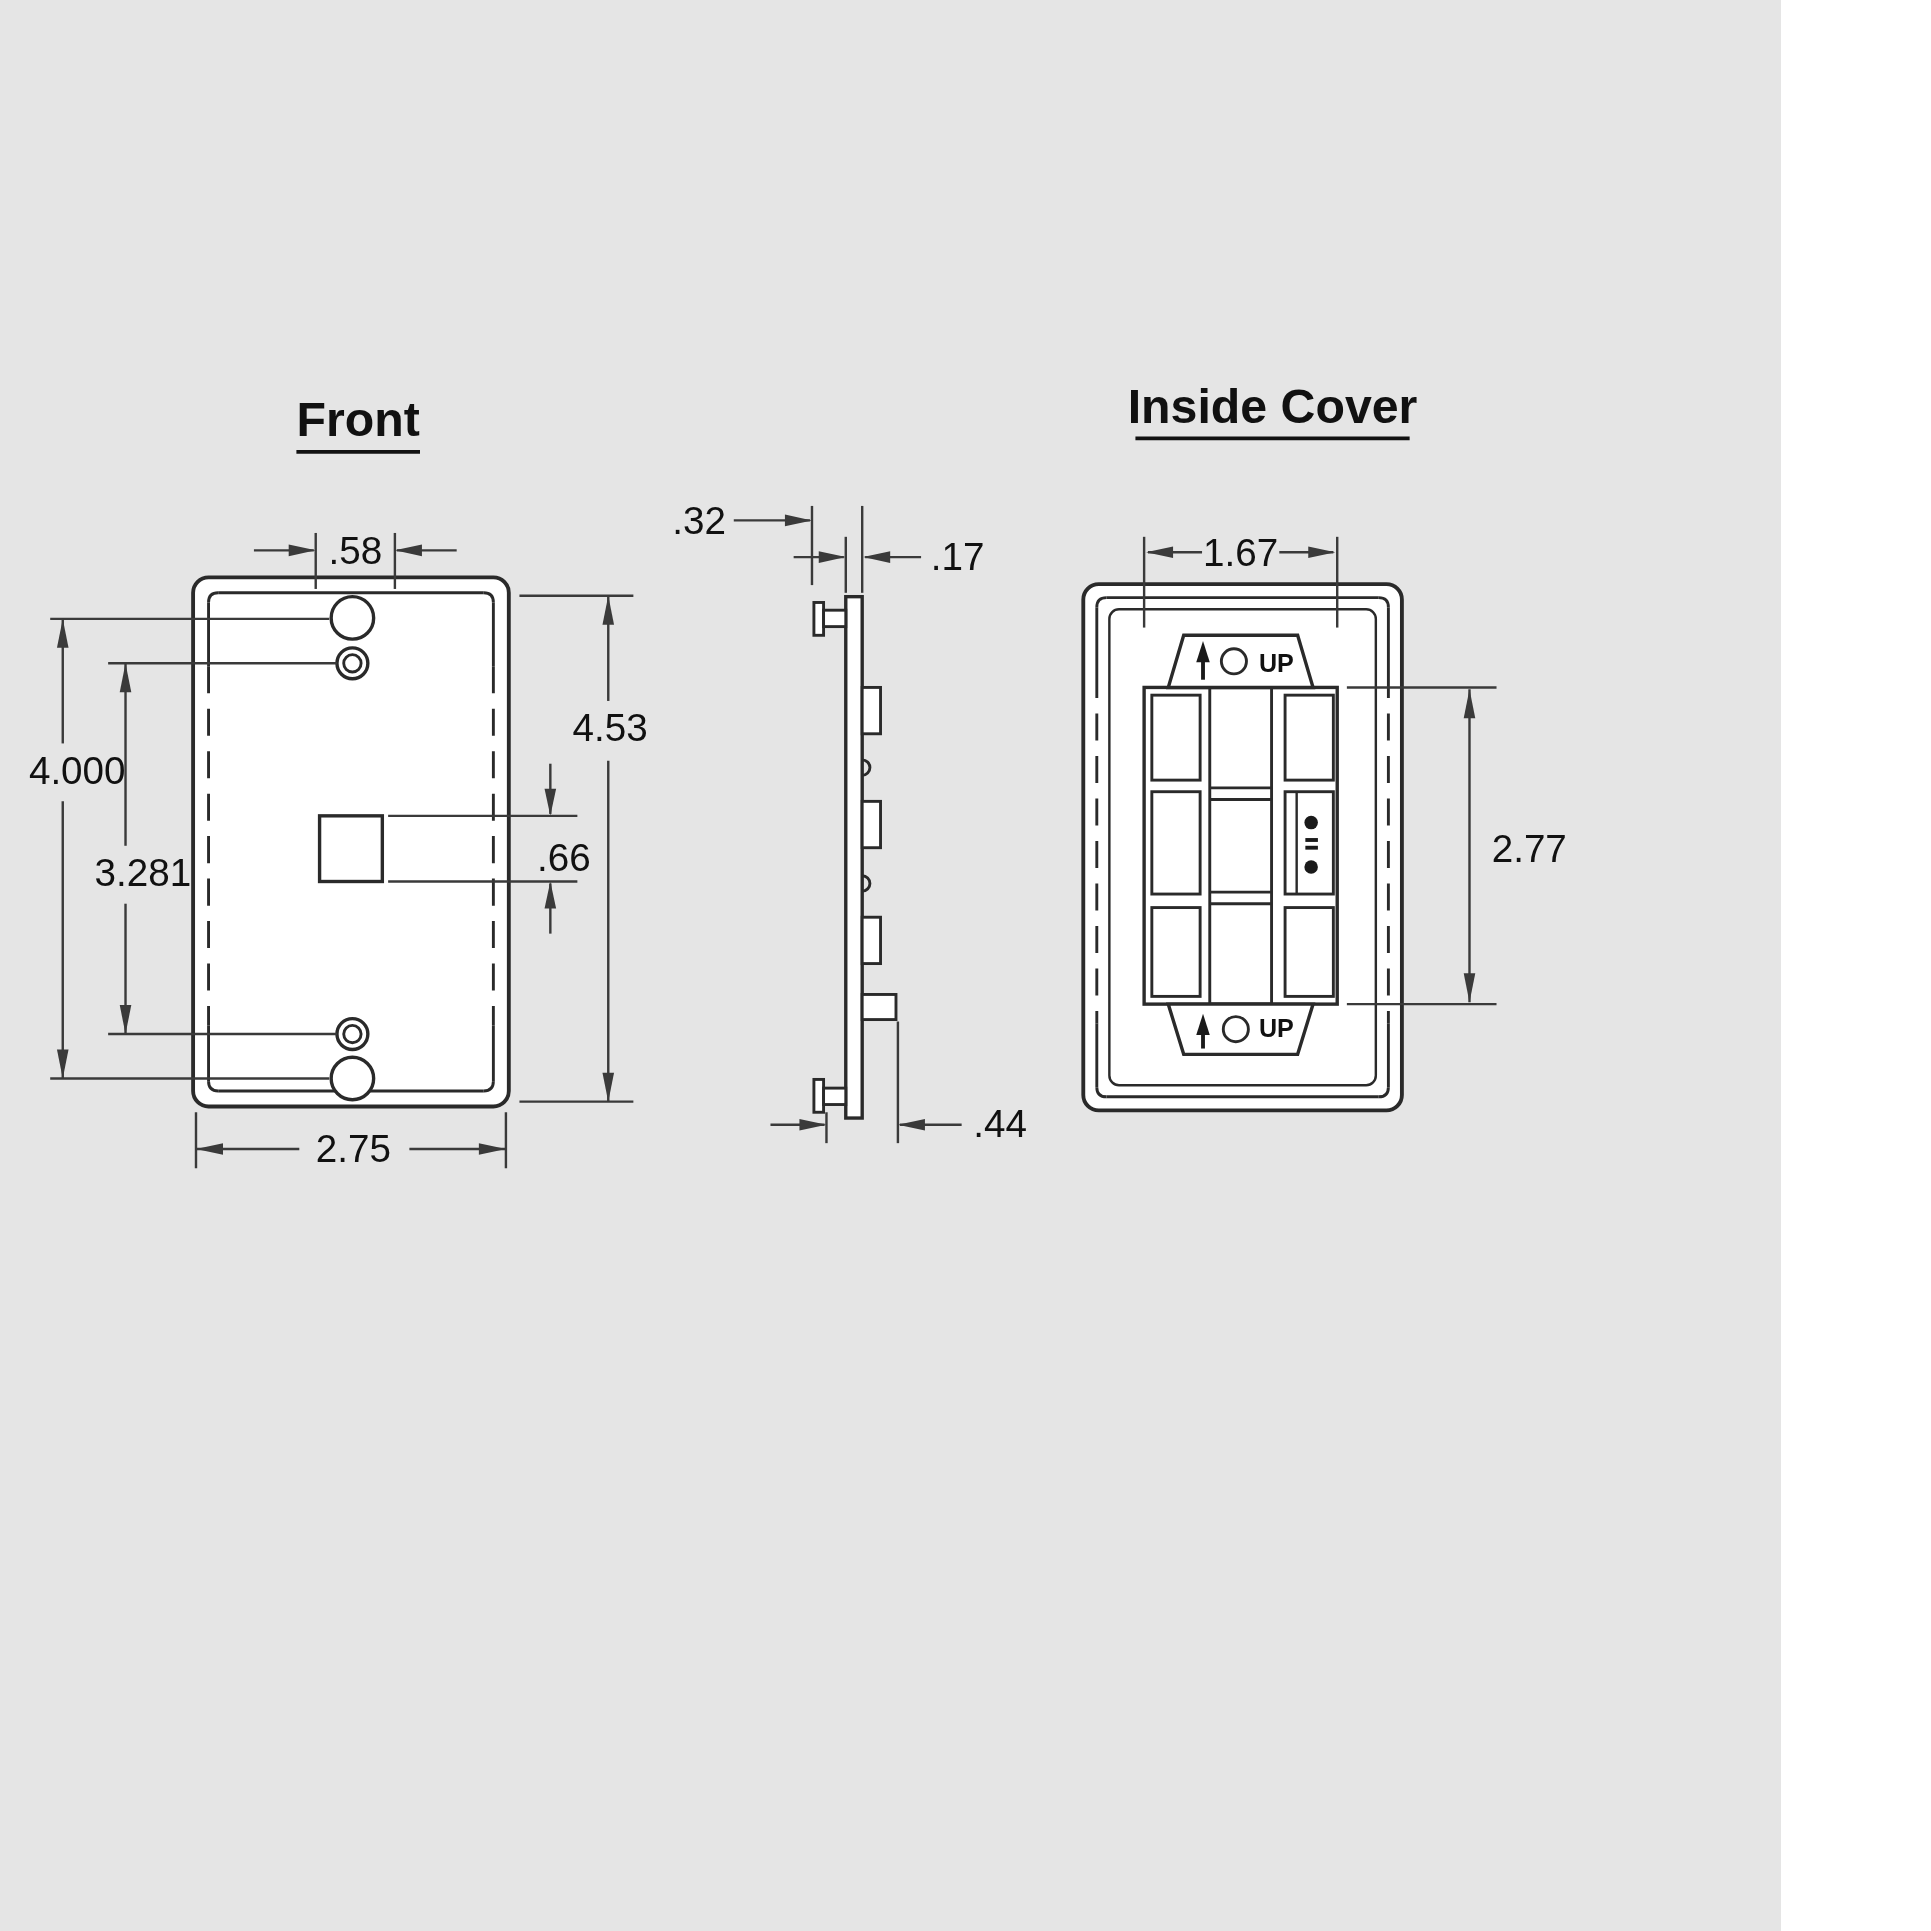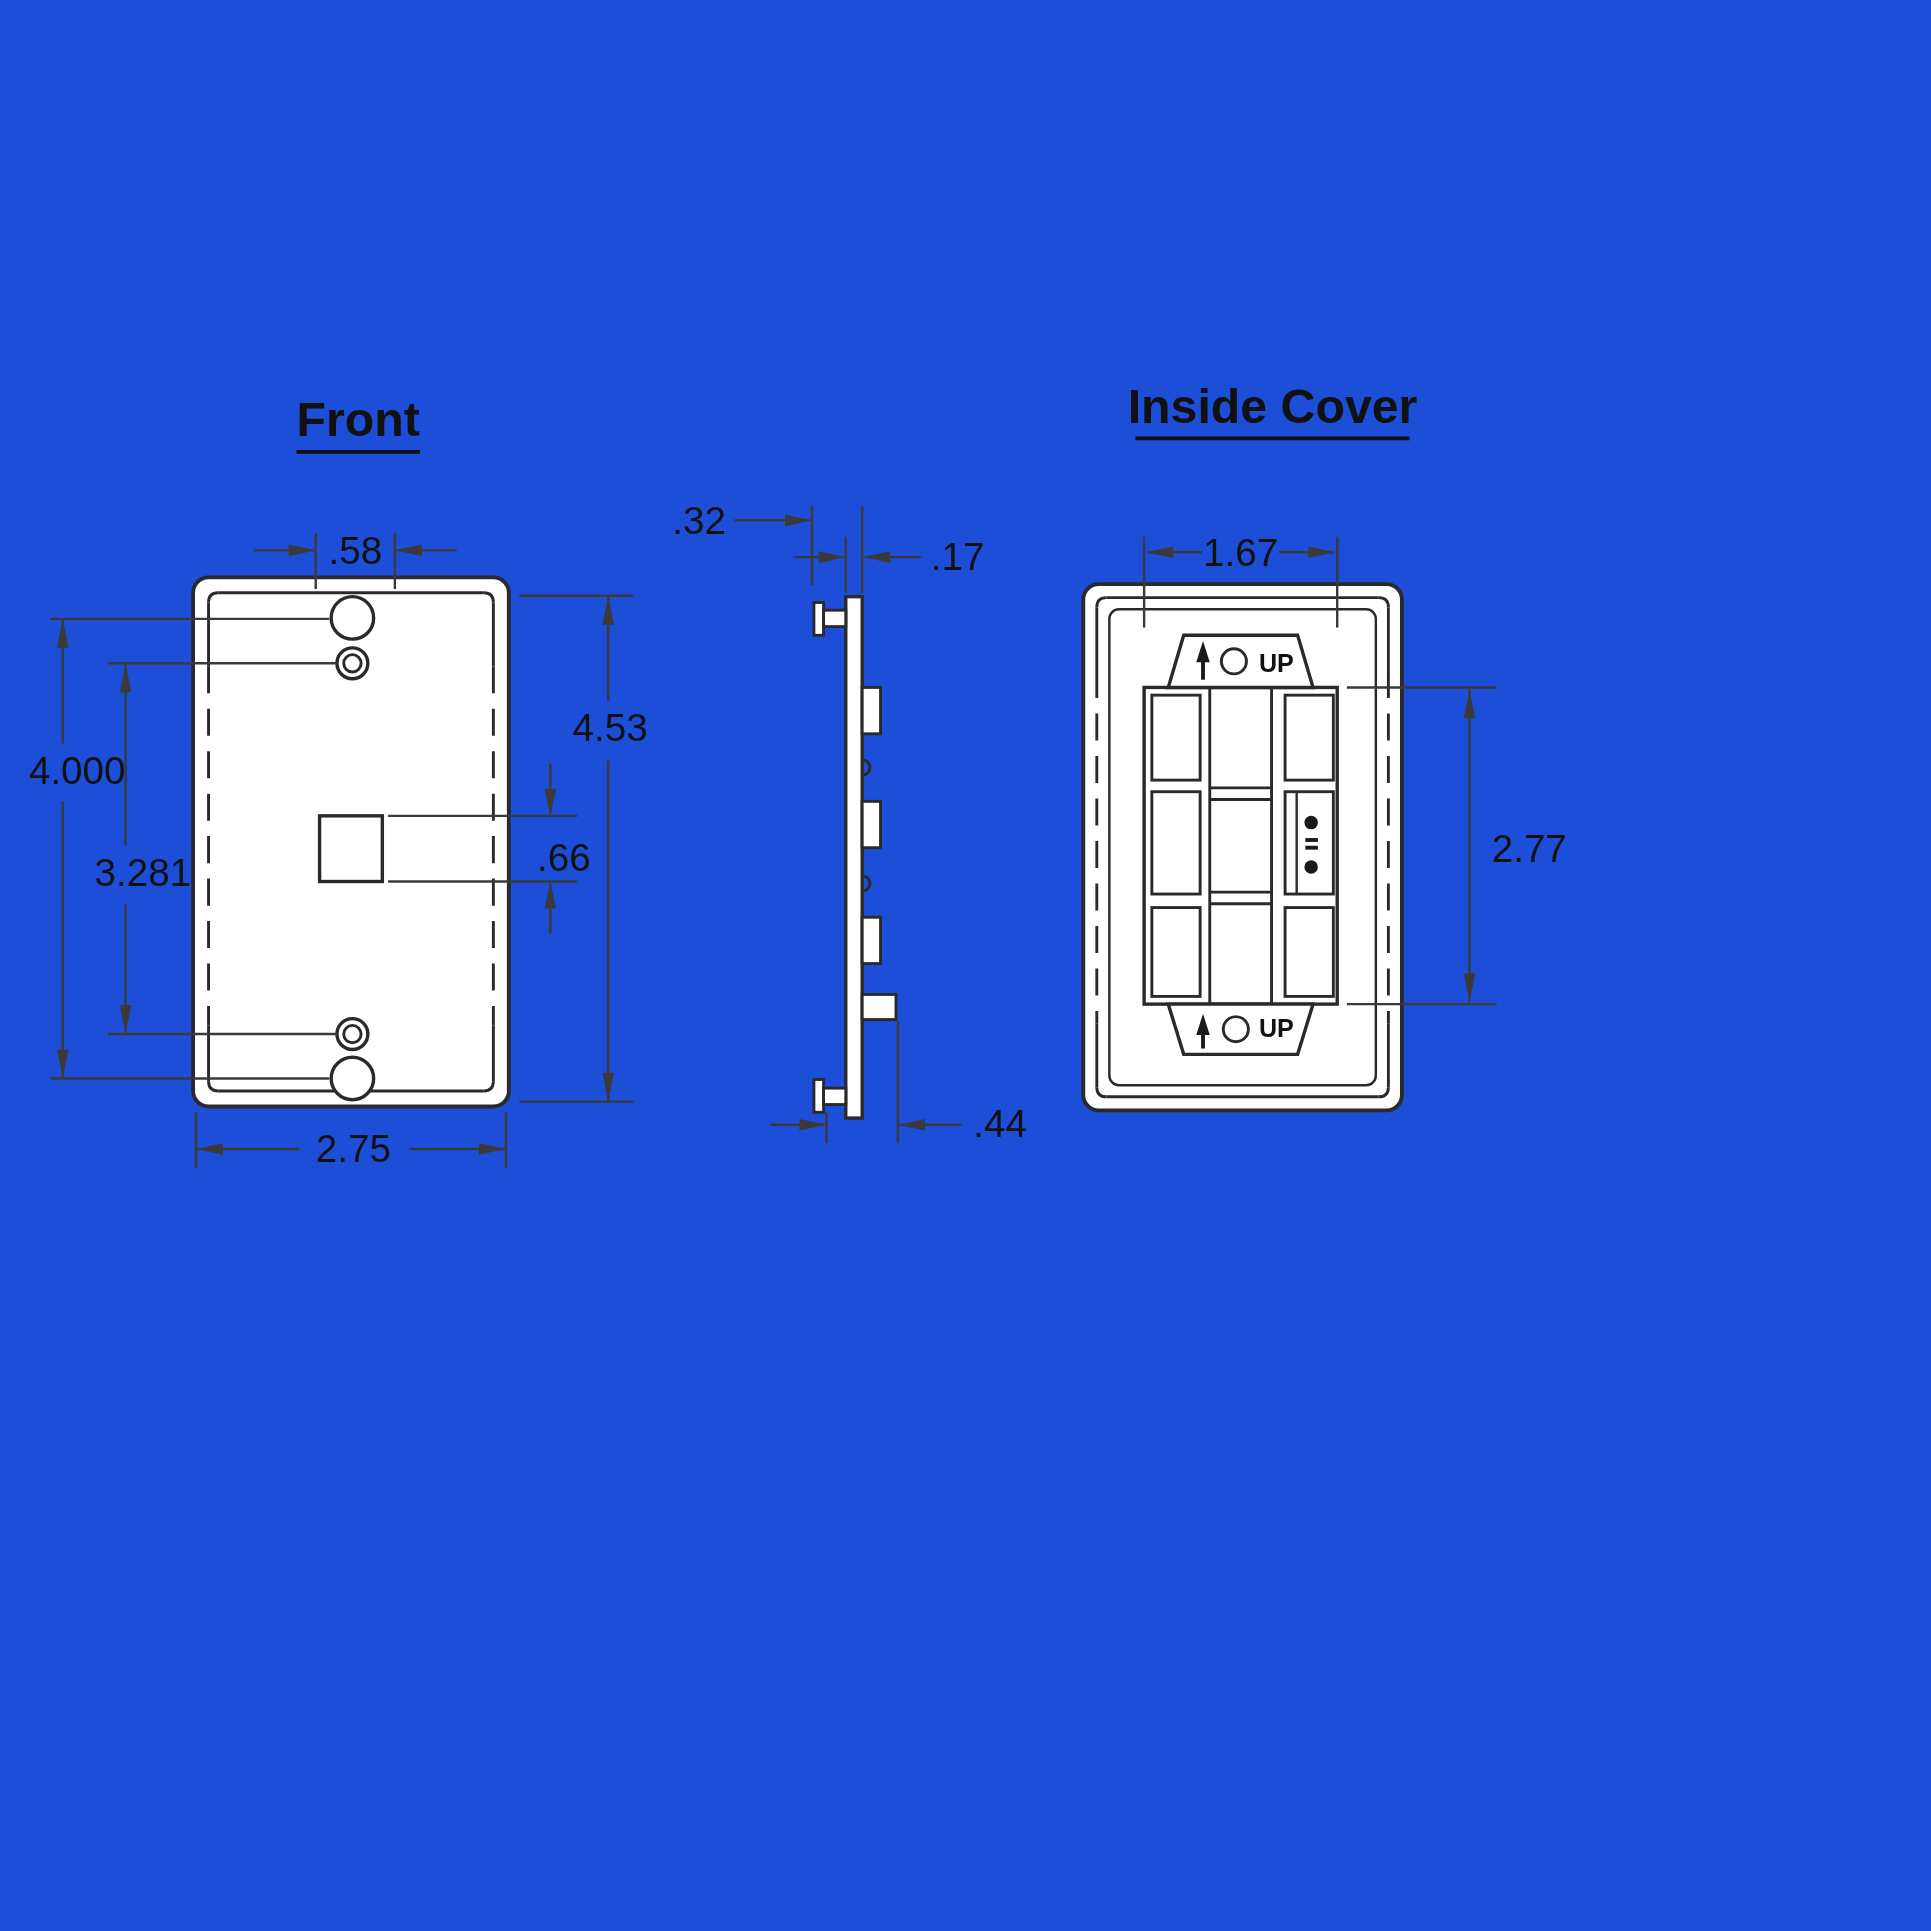--- a/index.html
+++ b/index.html
@@ -1,16 +1,16 @@
 <!DOCTYPE html>
 <html><head>
 <meta charset="utf-8">
 <style>
   html,body{margin:0;padding:0;background:#ffffff;}
-  .canvas{width:1931px;height:1931px;background:#1d4ed8;position:relative;font-family:"Liberation Sans",sans-serif;}
+  .canvas{width:1781px;height:1931px;background:#e5e5e5;position:relative;font-family:"Liberation Sans",sans-serif;}
   svg{display:block;}
   text{fill:#111;font-family:"Liberation Sans",sans-serif;}
   .obj{stroke:#2a2a2a;fill:#ffffff;}
   .obj-n{stroke:#2a2a2a;fill:none;}
   .dim{stroke:#3a3a3a;fill:none;stroke-width:2.5;}
   .arr{fill:#3a3a3a;stroke:none;}
   .dimtext{font-size:40px;}
   .title{font-size:50px;font-weight:bold;}
   .uplabel{font-size:26px;font-weight:bold;}
   .dash{stroke-dasharray:28 16;}

